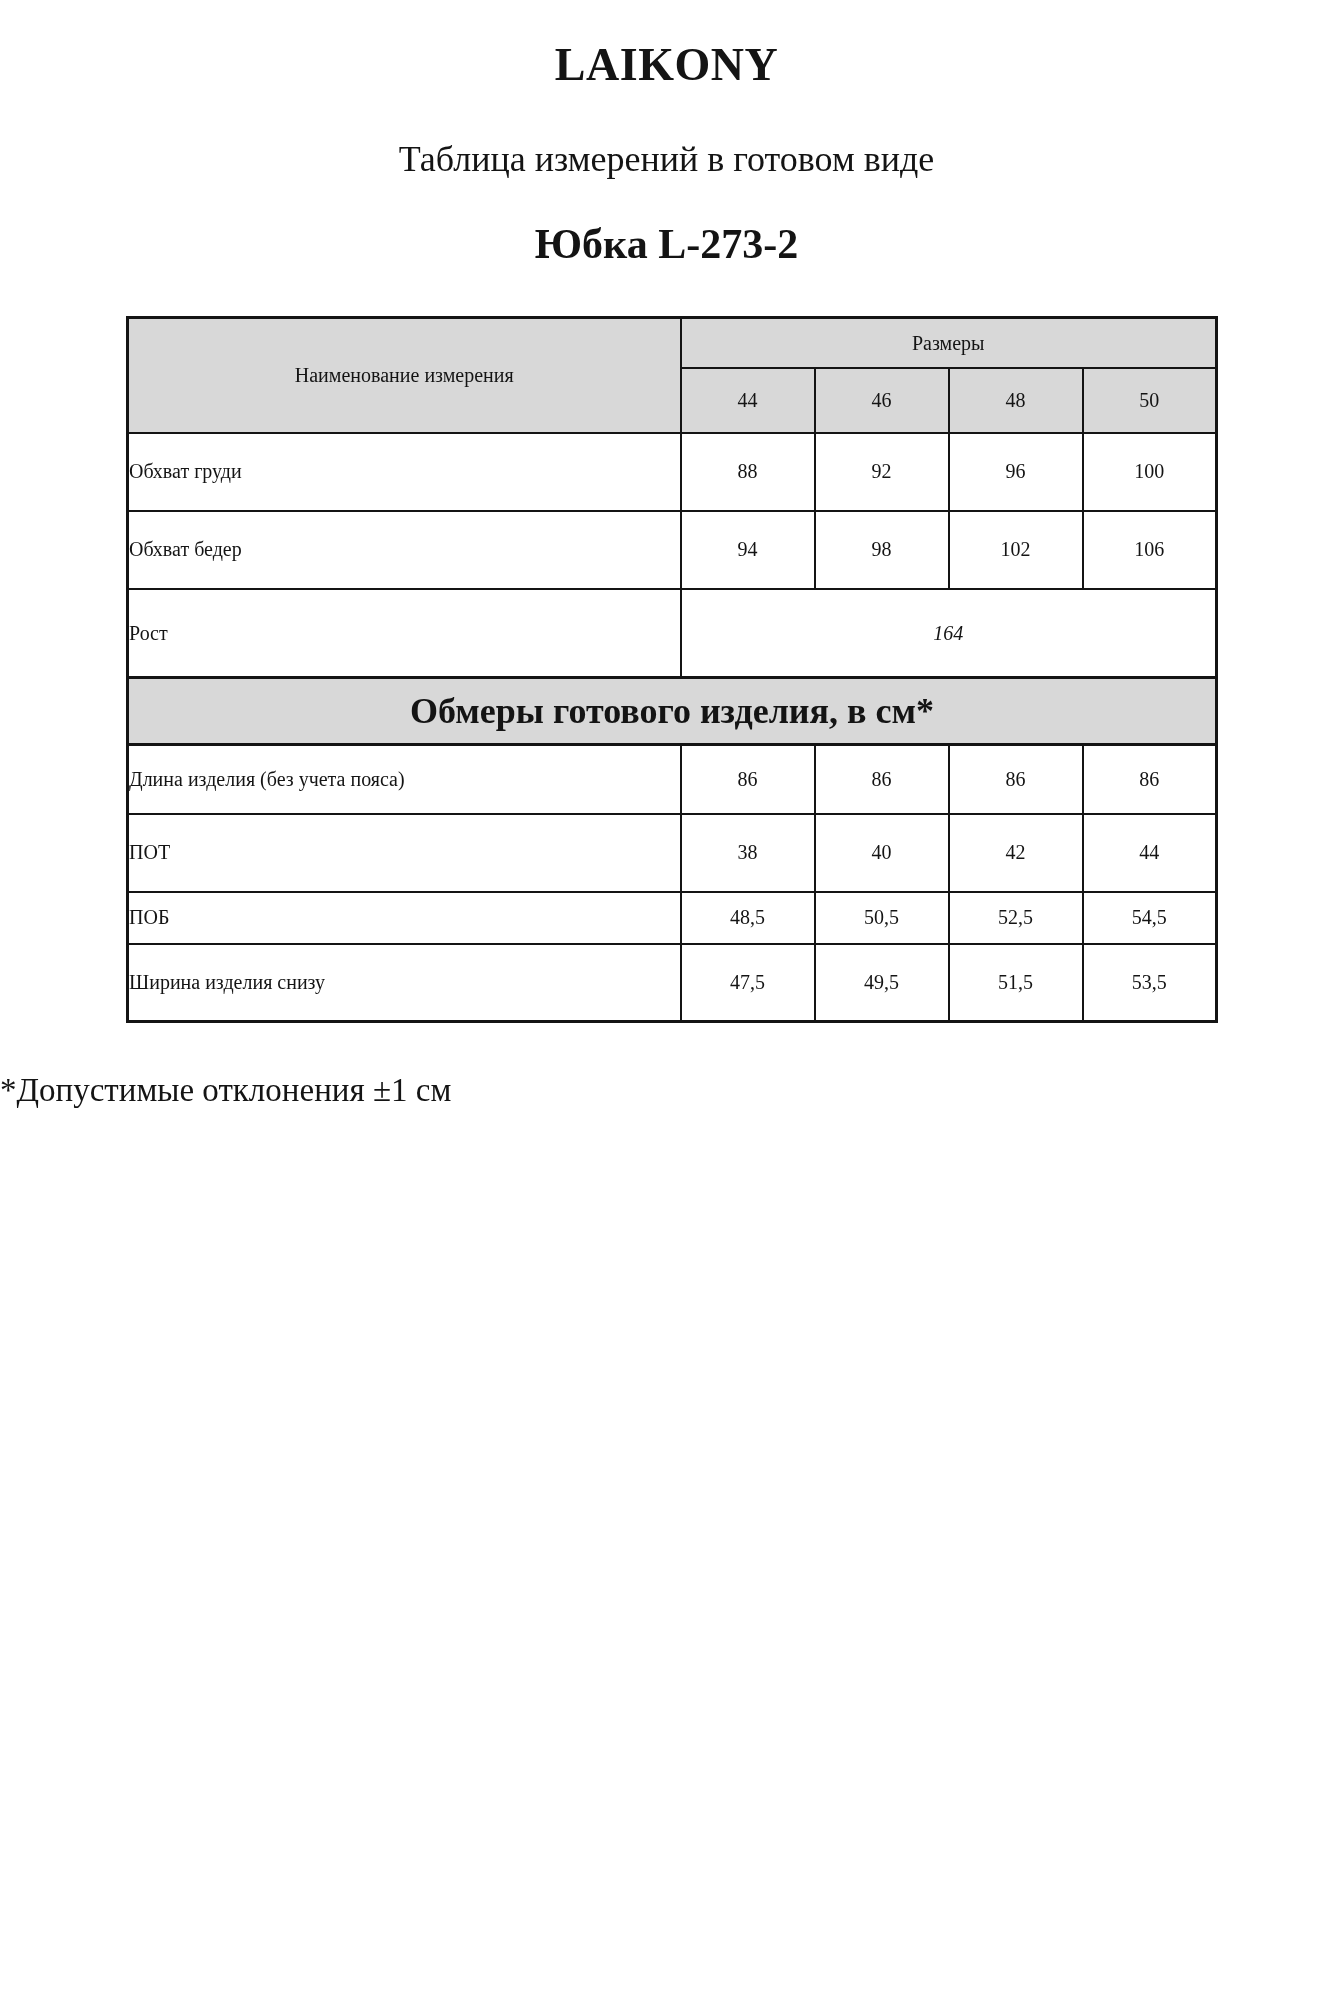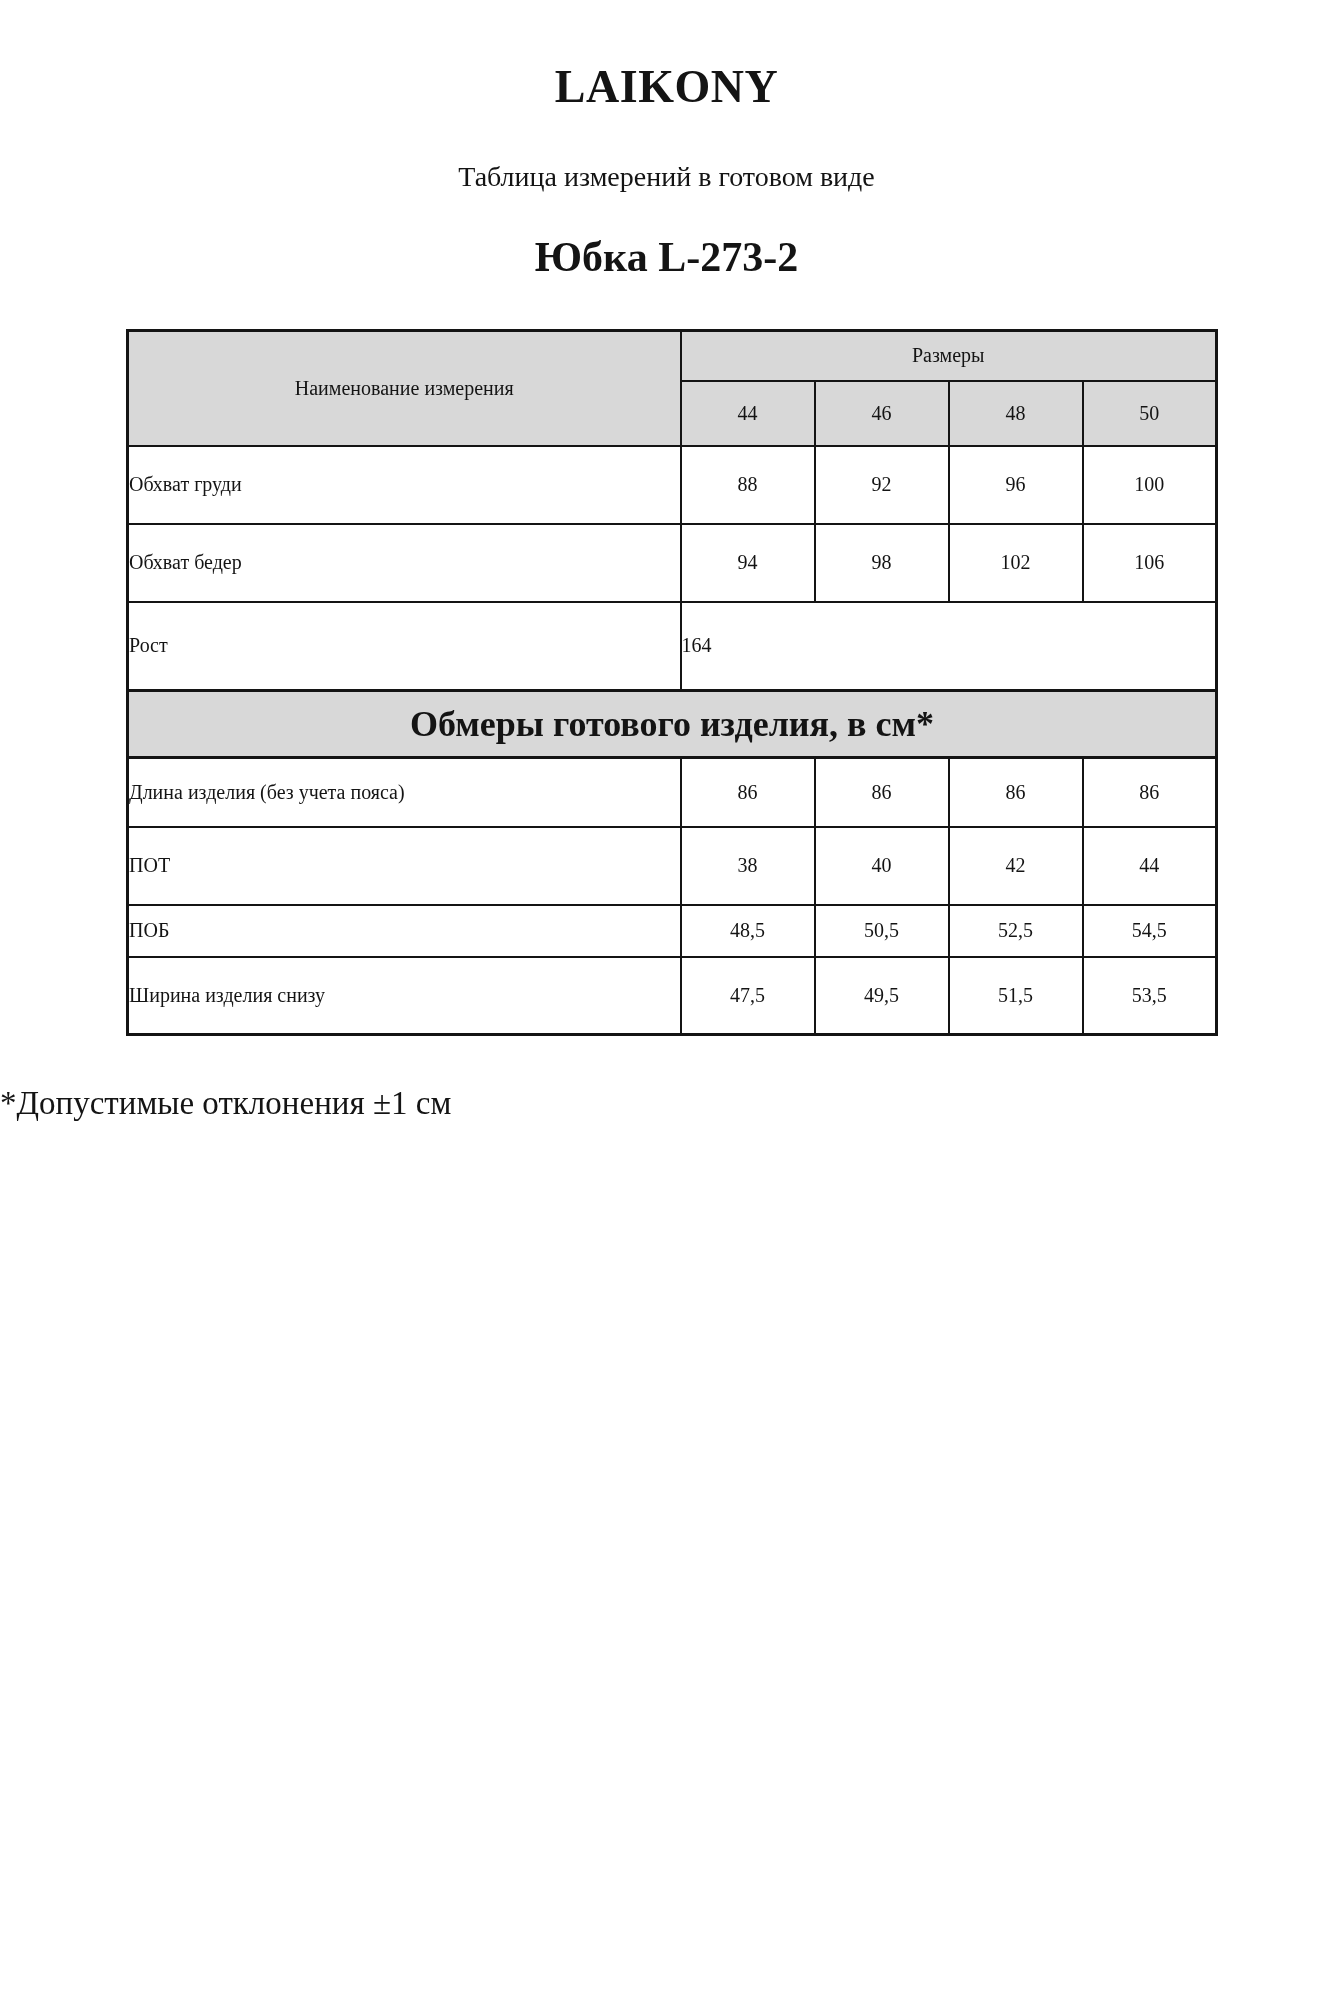--- a/index.html
+++ b/index.html
@@ -10,29 +10,29 @@
   }
   body {
     width: 1333px;
     height: 2000px;
     font-family: "Liberation Serif", "DejaVu Serif", serif;
     color: #141414;
     overflow: hidden;
   }
   .header-block { text-align: center; }
   .brand {
-    padding-top: 62px;
+    padding-top: 40px;
     font-size: 46px;
     font-weight: bold;
     line-height: 1.1;
     letter-spacing: 0.5px;
   }
   .subtitle {
     margin-top: 48px;
-    font-size: 28px;
+    font-size: 36px;
     line-height: 1.15;
     font-weight: normal;
   }
   .product-title {
     margin-top: 40px;
     font-size: 42px;
     font-weight: bold;
     line-height: 1.15;
   }
   table.size-table {
@@ -74,22 +74,23 @@
   .row-label {
     text-align: left;
     padding-left: 26px;
   }
   .cell-val { text-align: center; }
   tr.r-data   { height: 78px; }
   tr.r-rost   { height: 89px; }
   tr.r-dlina  { height: 69px; }
   tr.r-pob    { height: 52px; }
   .rost-val {
-    text-align: left;
+    text-align: center;
     padding-left: 56px;
+    font-style: italic;
   }
   .section-row td {
     font-size: 36px;
     font-weight: bold;
     text-align: center;
     height: 67px;
     border-top-width: 3px;
     border-bottom-width: 3px;
     font-family: Liberation Serif, serif;
   }

